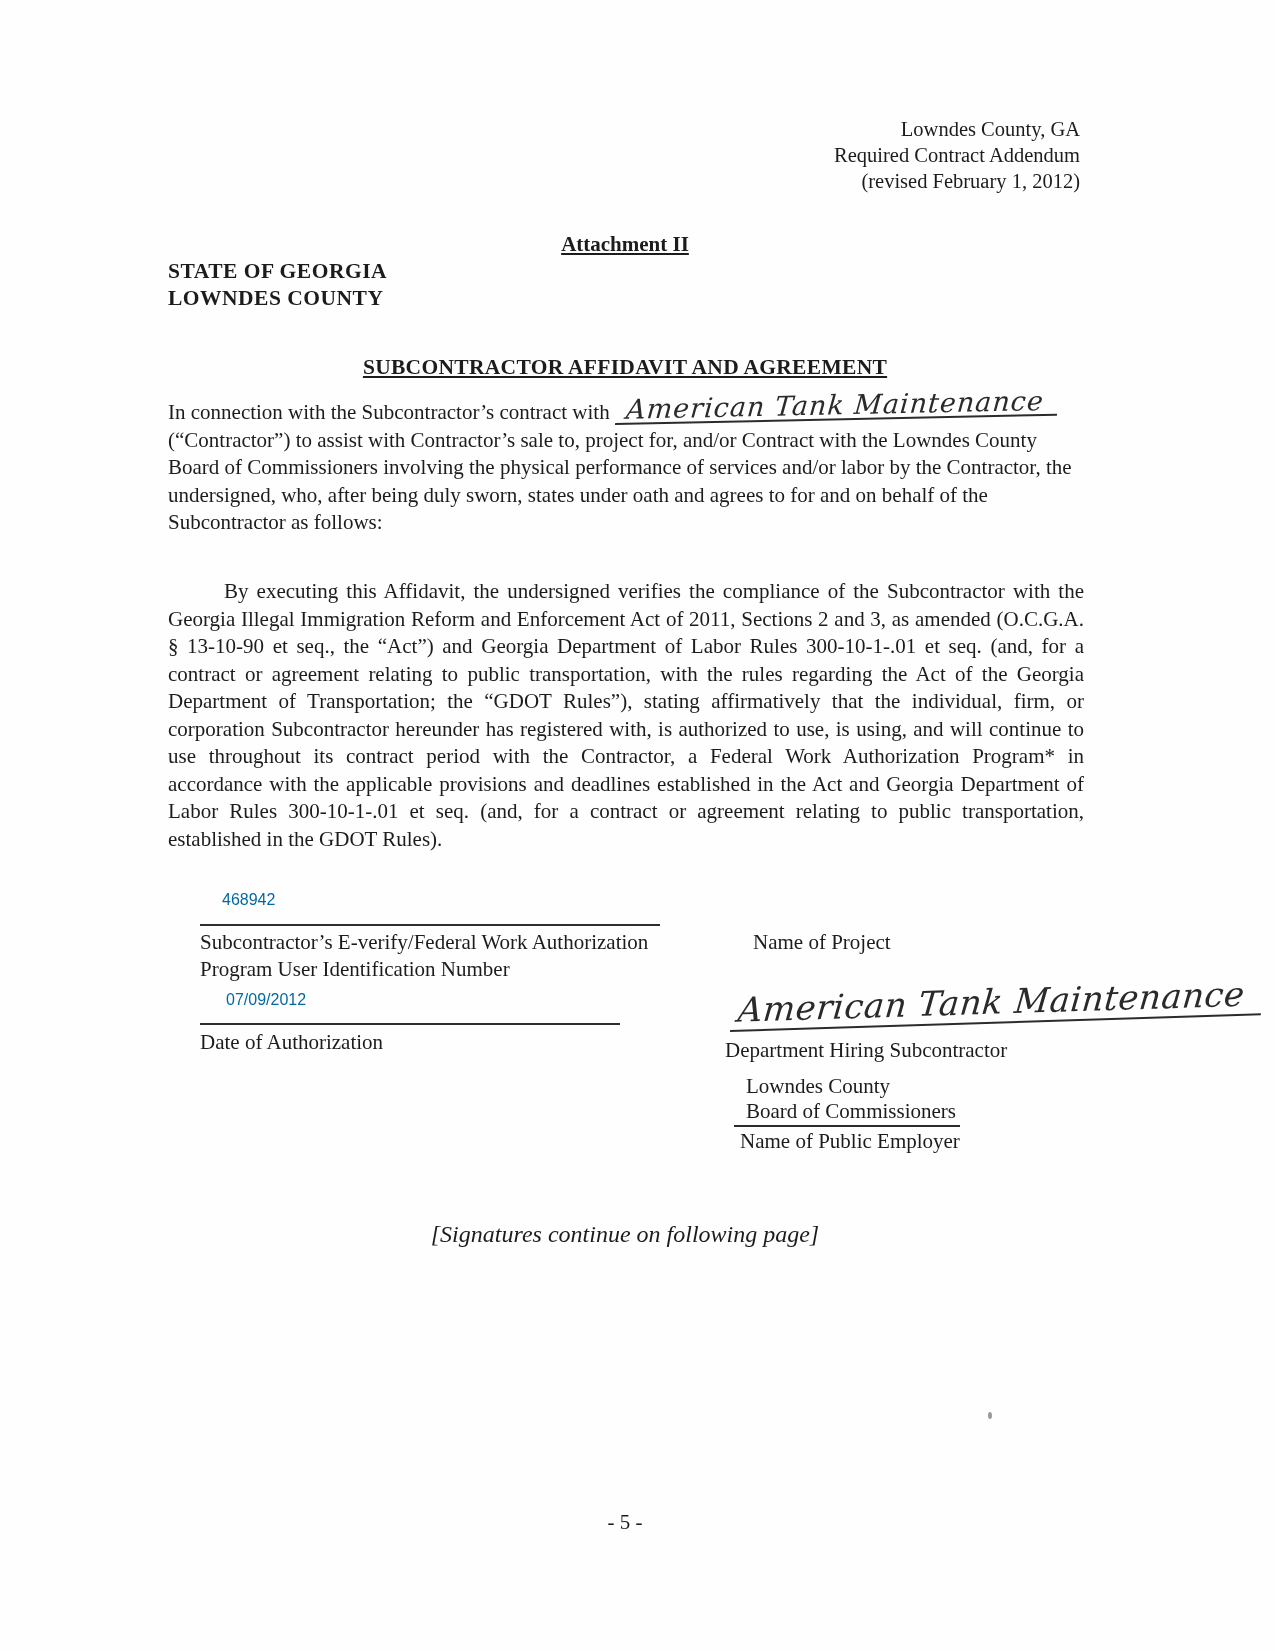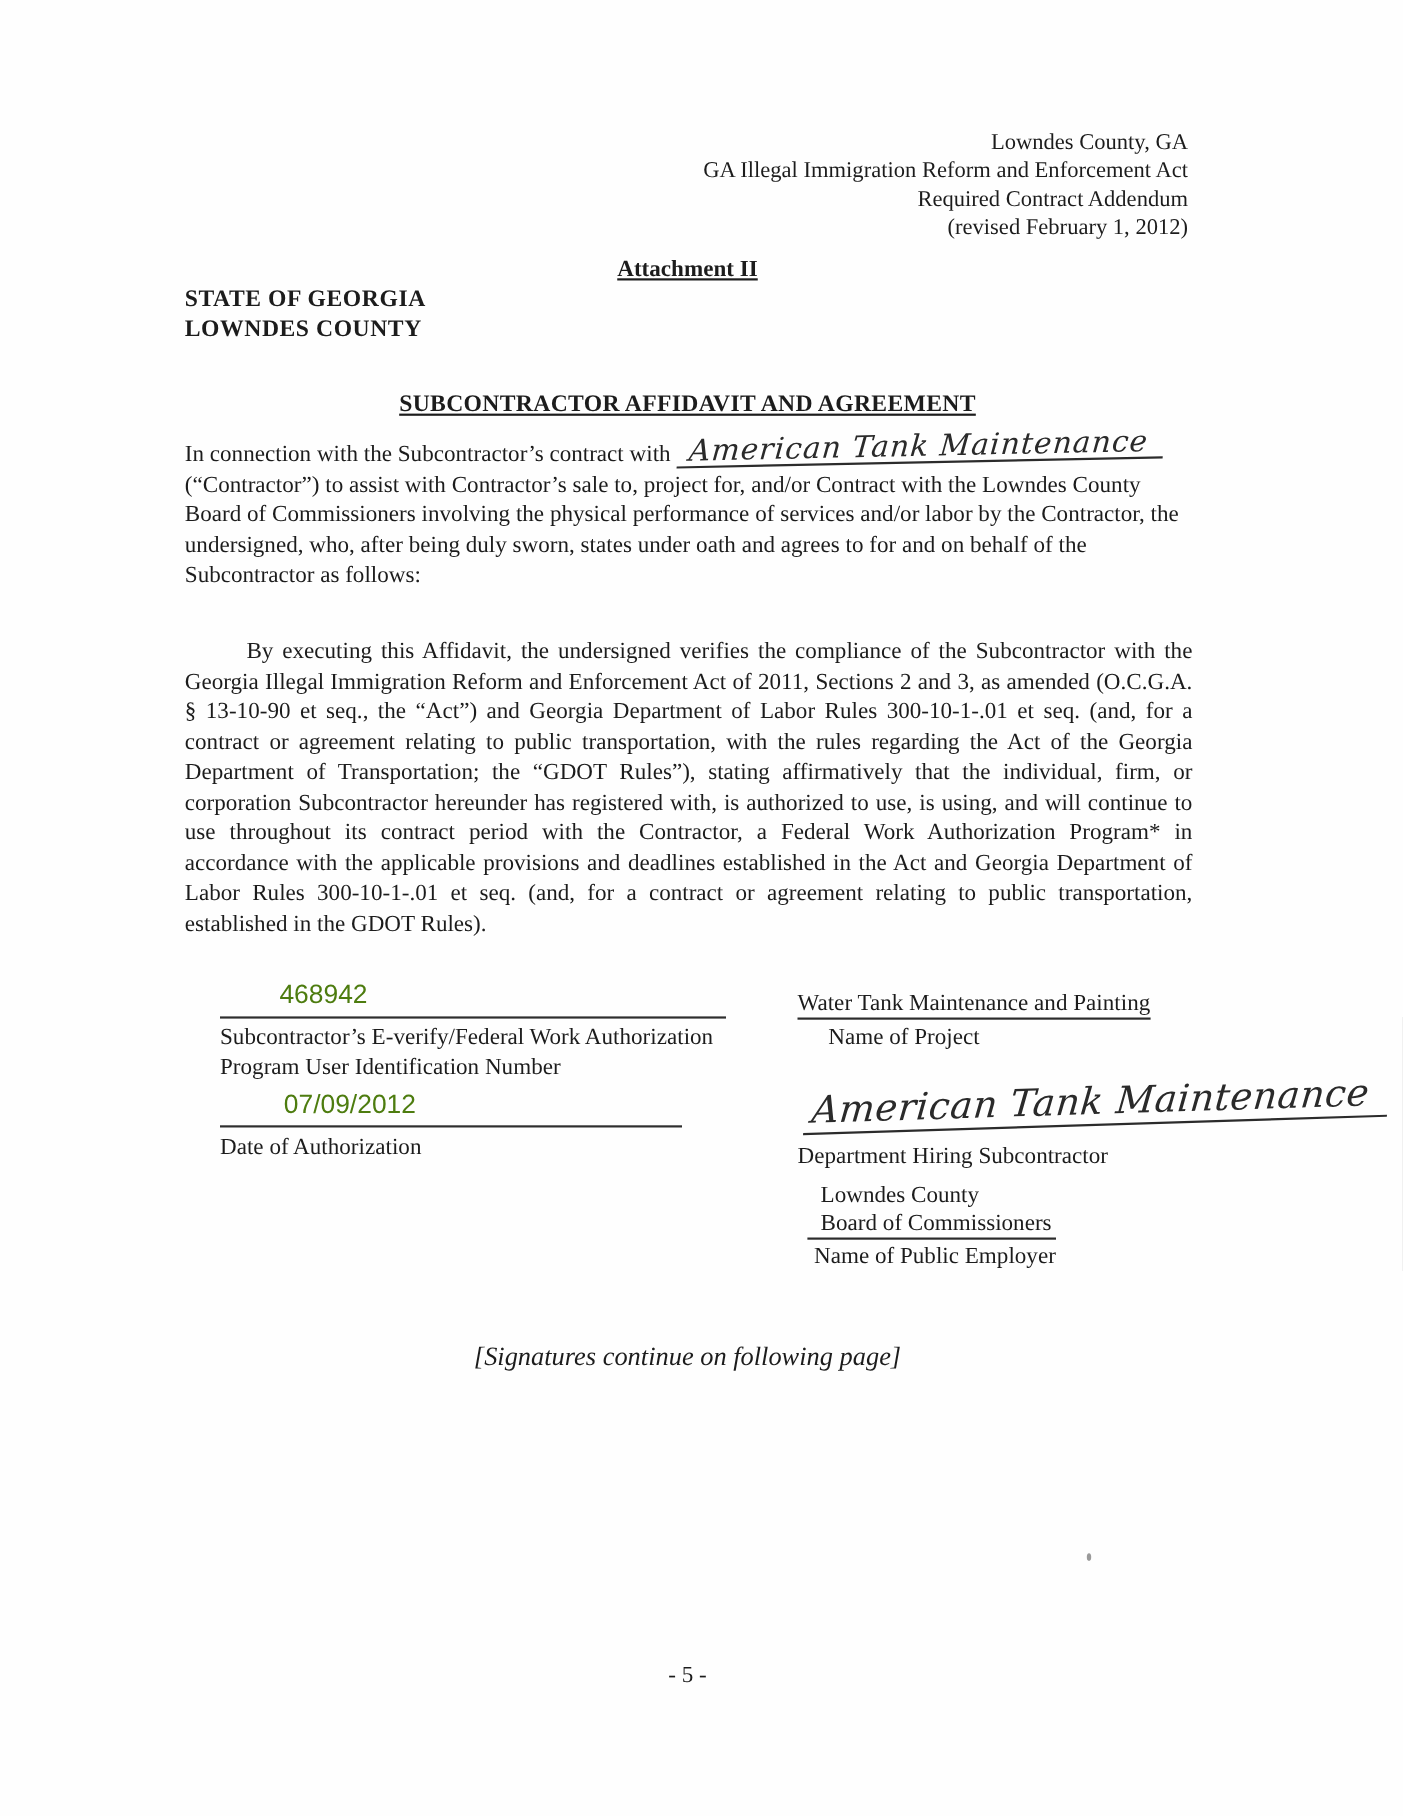--- a/index.html
+++ b/index.html
@@ -56,21 +56,21 @@
     font-size:27px;
     line-height:22px;
     letter-spacing:1px;
     border-bottom:2px solid #2b2b2b;
     padding:0 14px 2px 10px;
     transform:rotate(-1.2deg) skewX(-6deg);
     transform-origin:left bottom;
   }
   .field-line{border-top:2.2px solid #2e2e2e;}
   .field-label{font-size:21px;line-height:26.5px;}
-  .typed-value{font-size:24px;color:#4d7c0f;margin-left:32px;}
+  .typed-value{font-size:16px;color:#0369a1;}
   .underlined-value{
     font-size:21px;
     border-bottom:2px solid #2b2b2b;
     padding-bottom:1px;
     display:inline-block;
   }
   .hw-big{
     font-size:34px;
     letter-spacing:0.5px;
     border-bottom:2.2px solid #2b2b2b;
@@ -96,21 +96,20 @@
     background:#9a9a9a;border-radius:50%;
   }
 </style>
 </head>
 <body>
 
 <div class="page">
 
   <div class="abs header-block">
     <div>Lowndes County, GA</div>
-    <div>GA Illegal Immigration Reform and Enforcement Act</div>
     <div>Required Contract Addendum</div>
     <div>(revised February 1, 2012)</div>
   </div>
 
   <div class="abs attachment">
     <span>Attachment II</span>
   </div>
 
   <div class="abs state-block">
     <div>STATE OF GEORGIA</div>
@@ -129,23 +128,20 @@
   <div class="abs para body-para">By executing this Affidavit, the undersigned verifies the compliance of the Subcontractor with the Georgia Illegal Immigration Reform and Enforcement Act of 2011, Sections 2 and 3, as amended (O.C.G.A. § 13-10-90 et seq., the “Act”) and Georgia Department of Labor Rules 300-10-1-.01 et seq. (and, for a contract or agreement relating to public transportation, with the rules regarding the Act of the Georgia Department of Transportation; the “GDOT Rules”), stating affirmatively that the individual, firm, or corporation Subcontractor hereunder has registered with, is authorized to use, is using, and will continue to use throughout its contract period with the Contractor, a Federal Work Authorization Program* in accordance with the applicable provisions and deadlines established in the Act and Georgia Department of Labor Rules 300-10-1-.01 et seq. (and, for a contract or agreement relating to public transportation, established in the GDOT Rules).</div>
 
   <div class="abs typed typed-value" style="top:891px;left:222px;">468942</div>
   <div class="abs field-line" style="top:924px;left:200px;width:460px;"></div>
   <div class="abs field-label" style="top:929px;left:200px;width:478px;">Subcontractor’s E-verify/Federal Work Authorization Program User Identification Number</div>
 
   <div class="abs typed typed-value" style="top:991px;left:226px;">07/09/2012</div>
   <div class="abs field-line" style="top:1023px;left:200px;width:420px;"></div>
   <div class="abs field-label" style="top:1029px;left:200px;width:420px;">Date of Authorization</div>
 
-  <div class="abs" style="top:899px;left:725px;">
-    <span class="underlined-value">Water Tank Maintenance and Painting</span>
-  </div>
   <div class="abs field-label" style="top:929px;left:725px;width:360px;margin-left:28px;">Name of Project</div>
 
   <div class="abs" style="top:990px;left:730px;">
     <span class="handwrite hw-big">American Tank Maintenance</span>
   </div>
   <div class="abs field-label" style="top:1037px;left:725px;width:380px;">Department Hiring Subcontractor</div>
 
   <div class="abs field-label" style="top:1073px;left:746px;">Lowndes County</div>
   <div class="abs" style="top:1099px;left:734px;">
     <span class="underlined-value" style="padding-left:12px;padding-right:4px;">Board of Commissioners</span>

